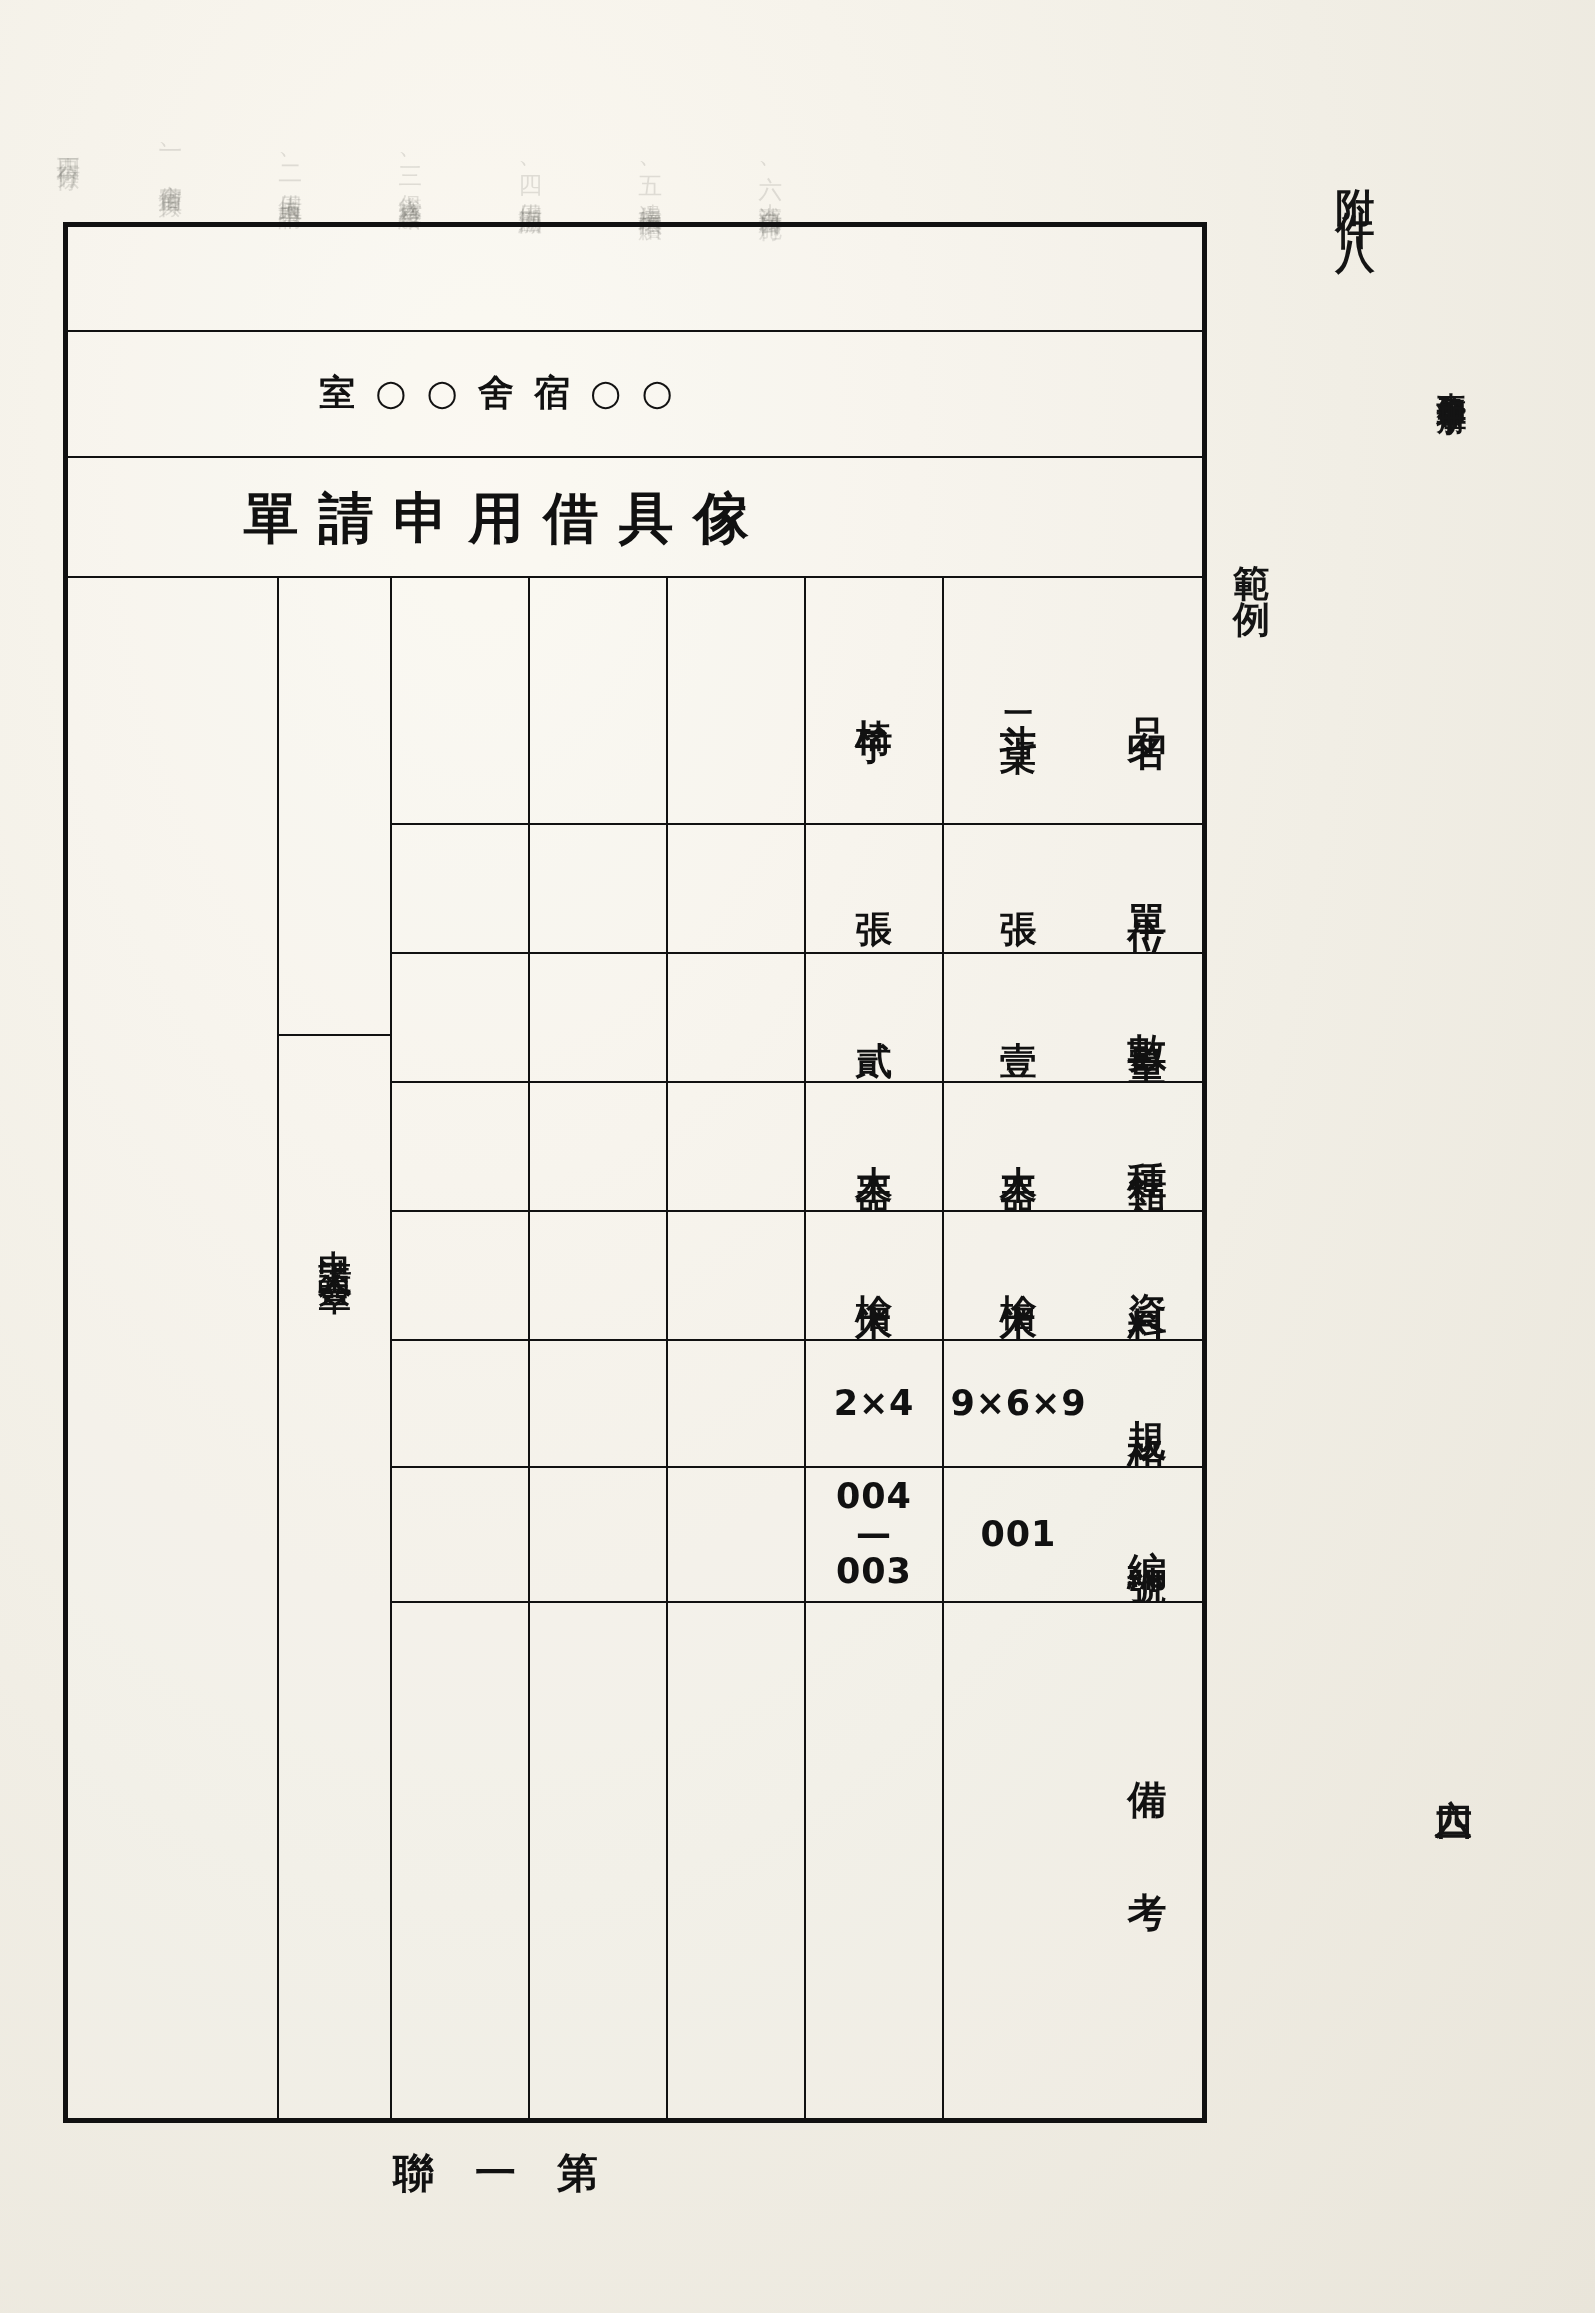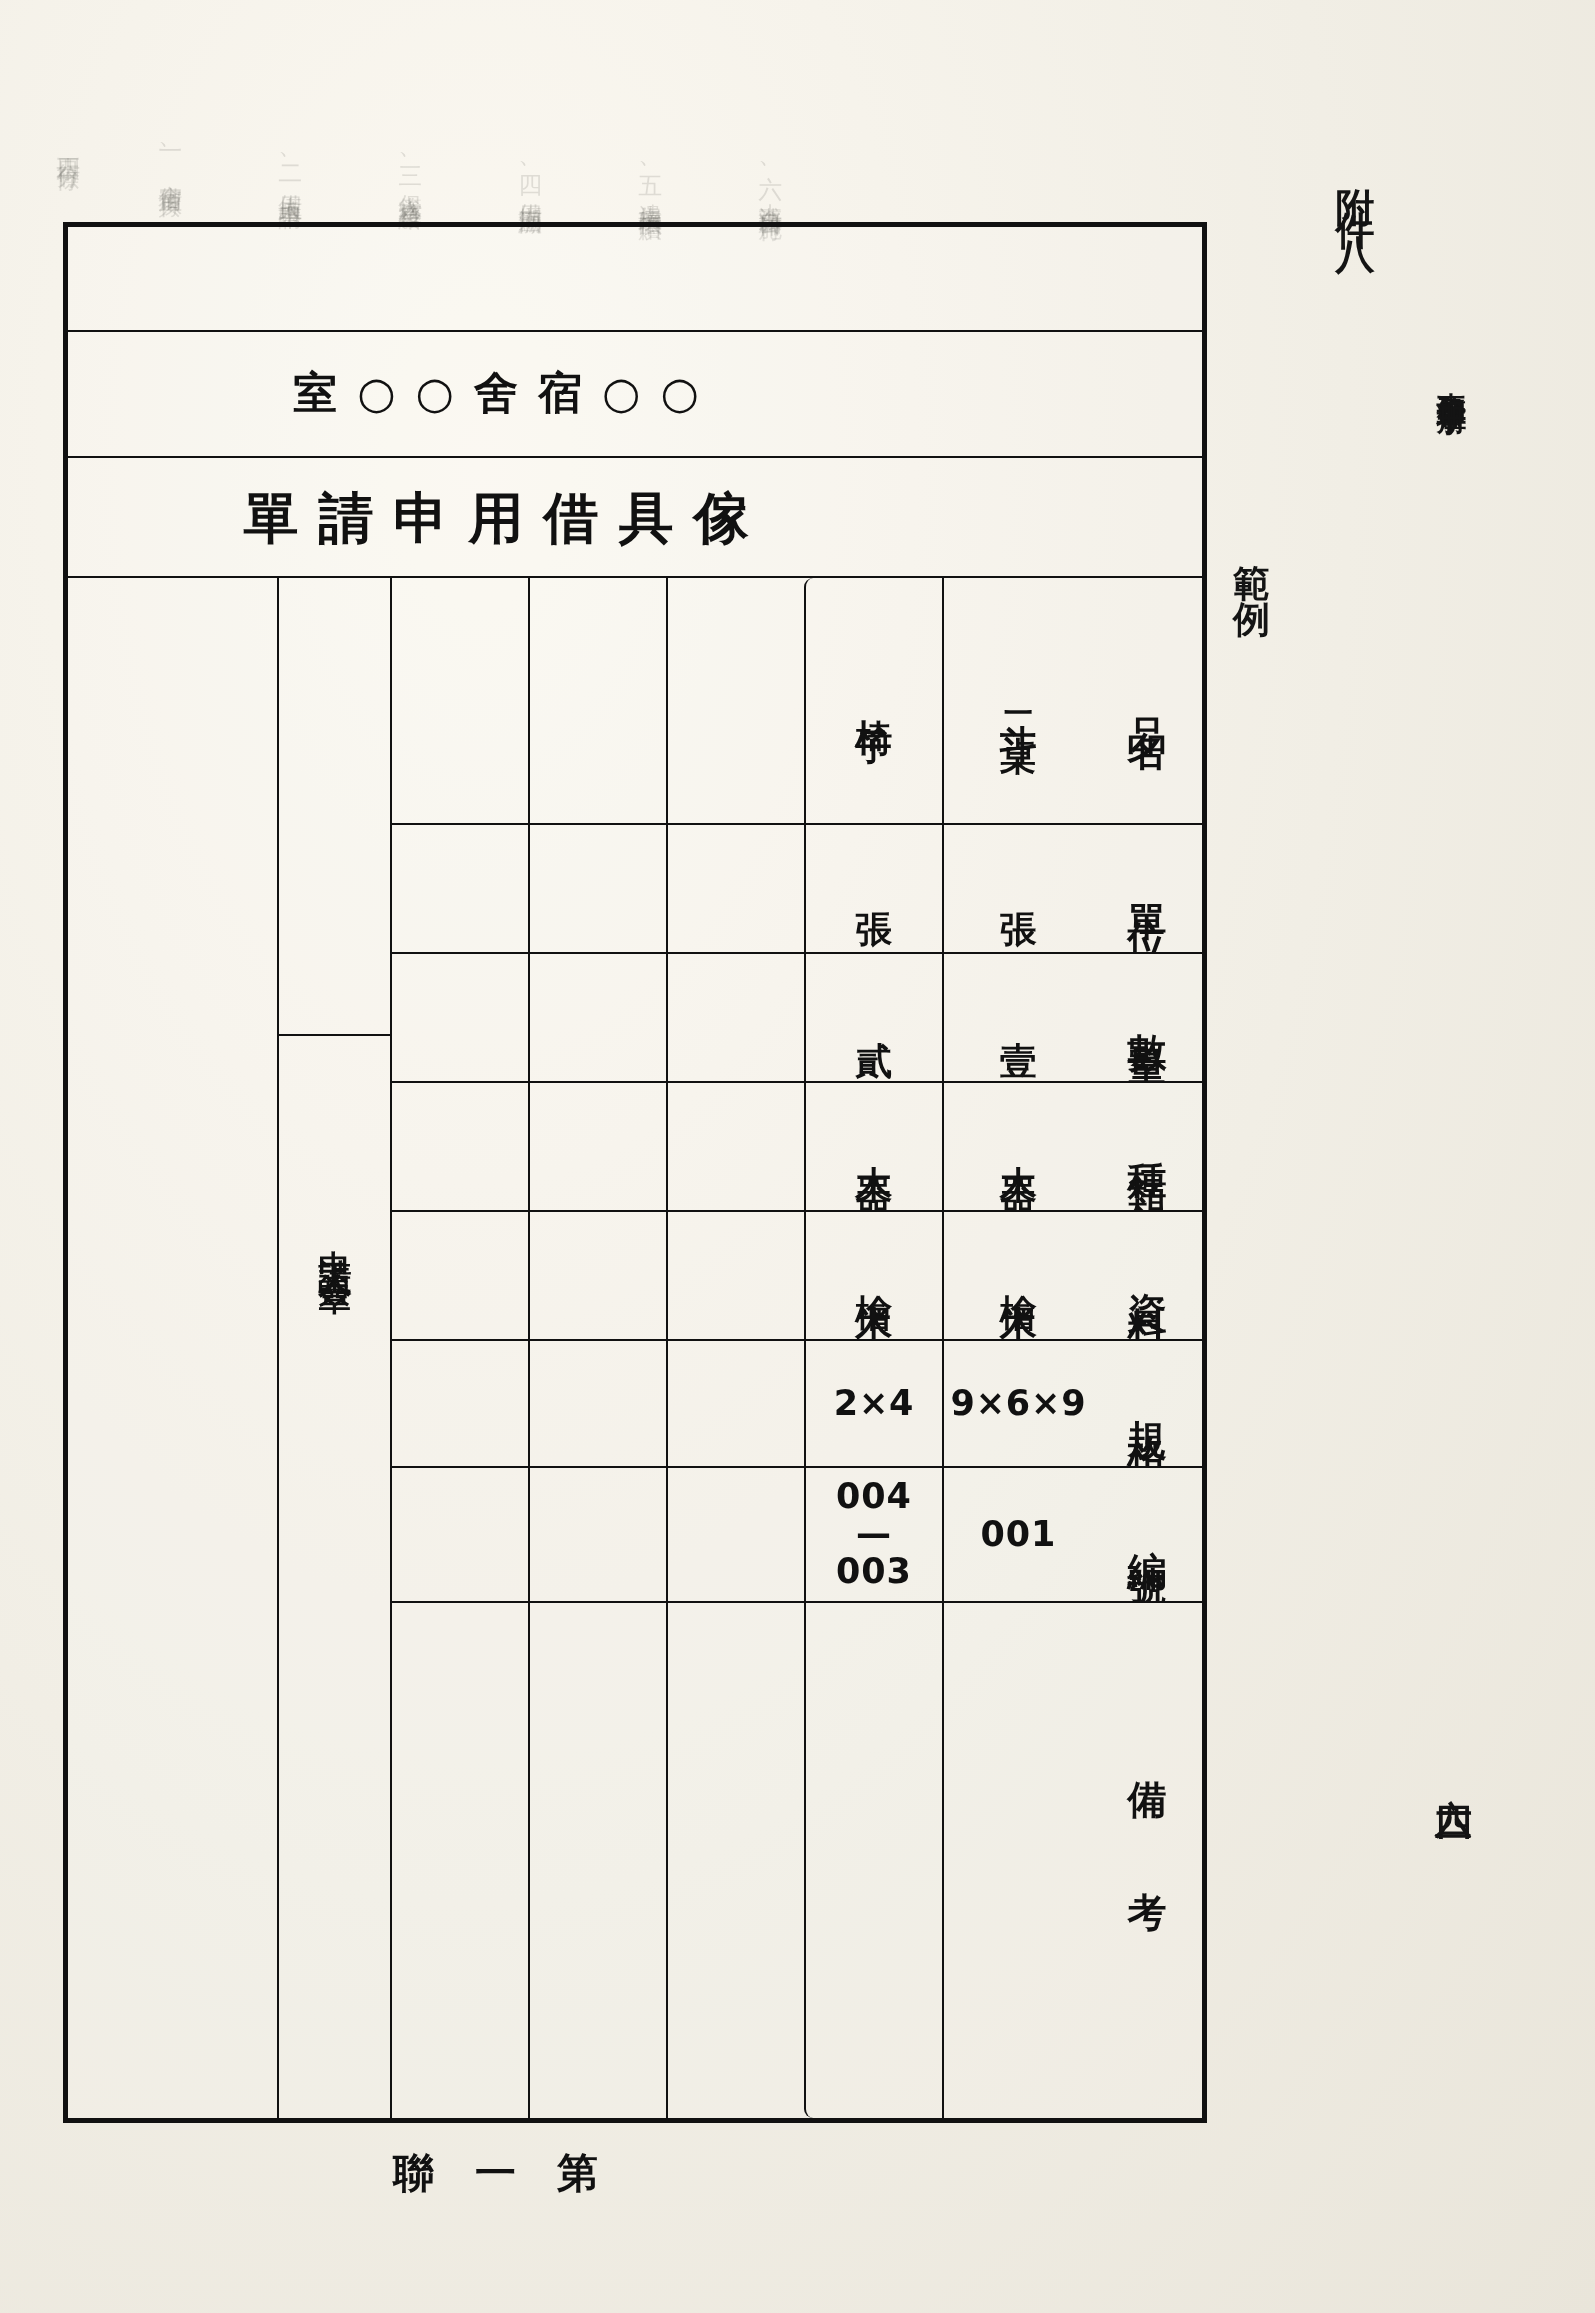--- a/index.html
+++ b/index.html
@@ -115,21 +115,21 @@
   #unit-line {
     top: 16.6px;
     height: 85px;
     font-size: 39px;
     letter-spacing: 13px;
     padding-right: 369px;
   }
   #dorm-line {
     top: 116px;
     height: 100px;
-    font-size: 44px;
+    font-size: 36px;
     letter-spacing: 20px;
     padding-right: 258px;
   }
   #title-line {
     top: 242px;
     height: 100px;
     font-size: 55px;
     letter-spacing: 20px;
     padding-right: 258px;
   }
@@ -303,21 +303,21 @@
           <span class="lat">9×6×9</span>
         </div>
       <div class="cell" style="flex:0 0 135px;align-items:center;">
           <span class="lat">001</span>
         </div>
       <div class="cell last" style="flex:1 1 auto;">
           <span class="cjk"></span>
         </div>
     </div>
 
-    <div class="col" style="flex:0 0 138px;border-radius:9px;">
+    <div class="col" style="flex:0 0 138px;">
       <div class="cell" style="flex:0 0 247px;">
           <span class="cjk">椅子</span>
         </div>
       <div class="cell" style="flex:0 0 129px;">
           <span class="cjk">張</span>
         </div>
       <div class="cell" style="flex:0 0 129px;">
           <span class="cjk">貳</span>
         </div>
       <div class="cell" style="flex:0 0 129px;">

